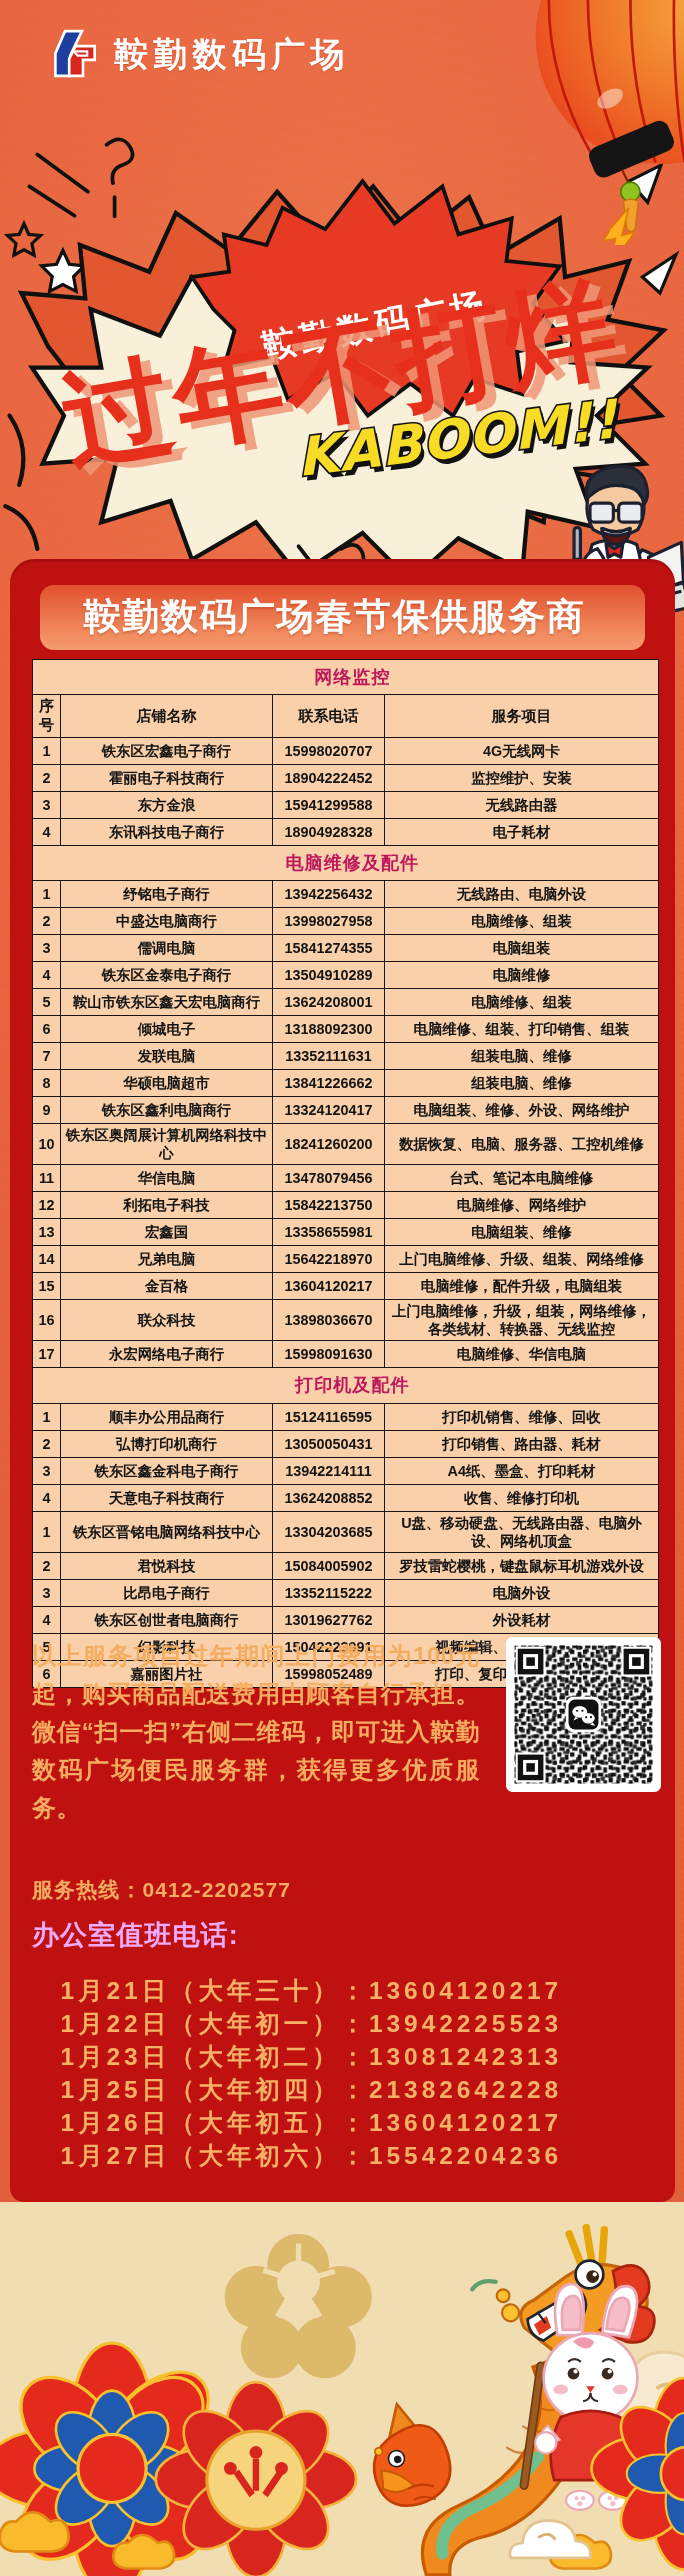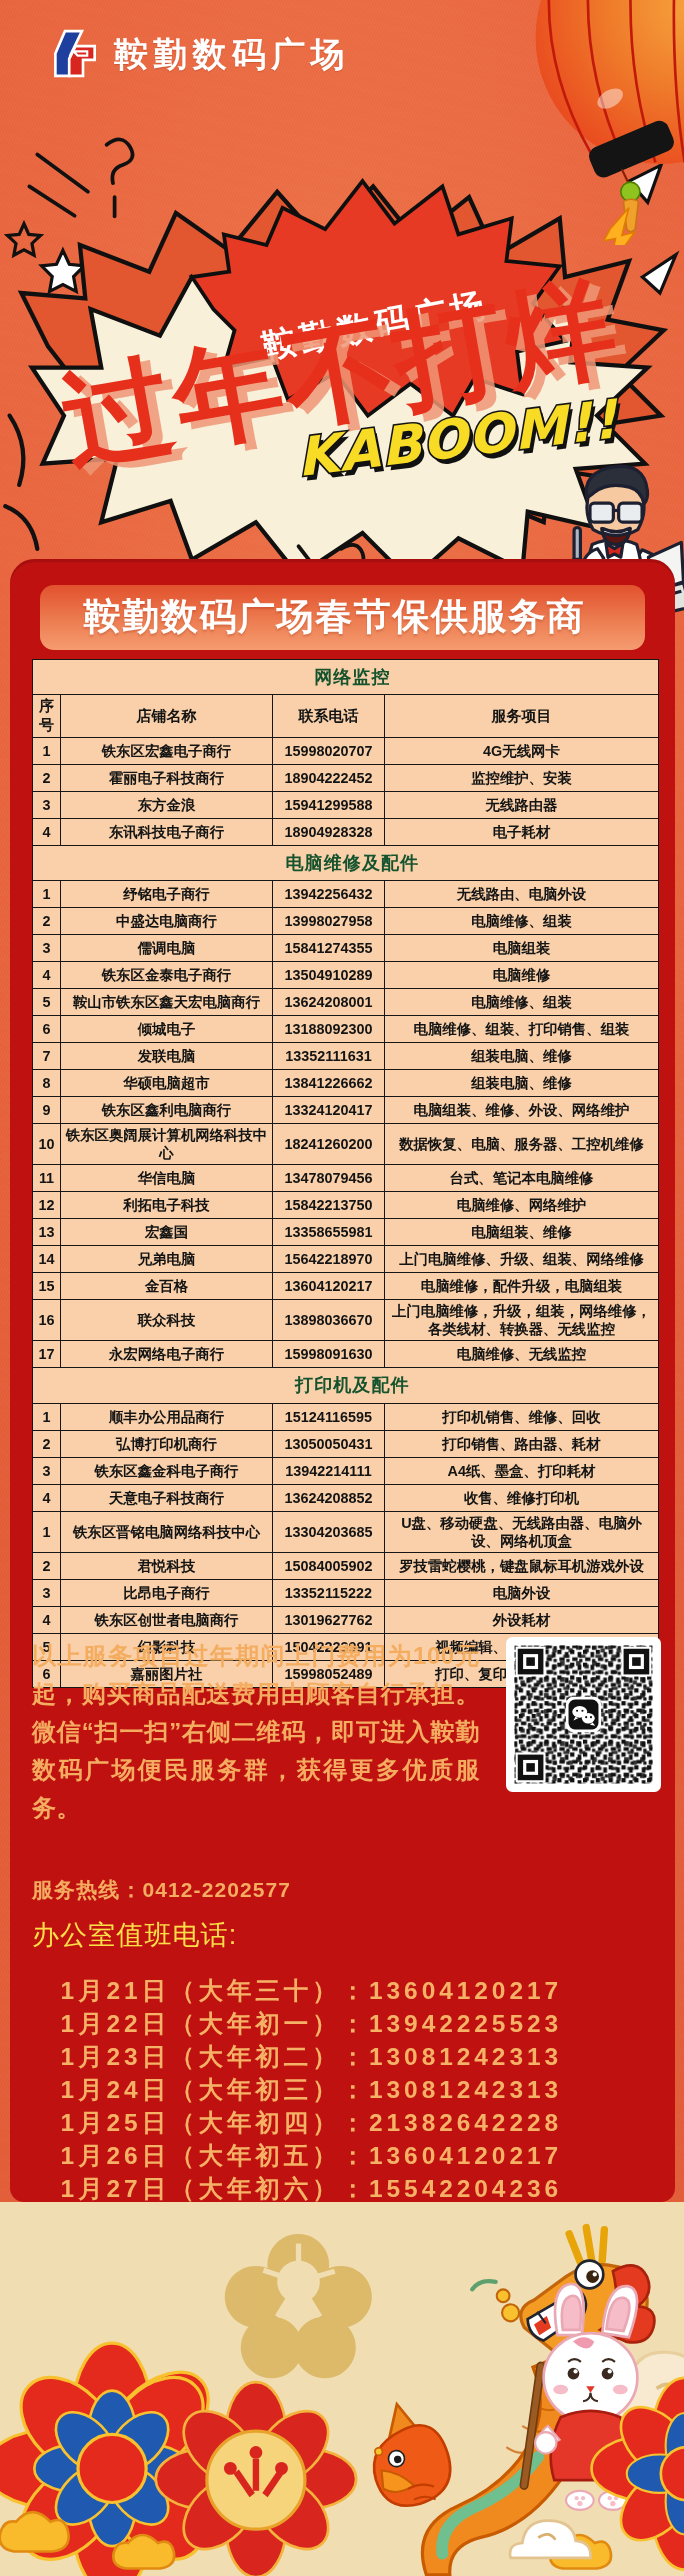--- a/index.html
+++ b/index.html
@@ -50,35 +50,35 @@
     display:flex;align-items:center;}
   .banner-title{color:#fff;font-weight:700;font-size:37px;letter-spacing:1.6px;padding-left:44px;
     text-shadow:0 1.6px 2.1px rgba(140,30,0,.25);}
 
   
   .svc-table{position:absolute;left:22.4px;top:100px;width:625px;border-collapse:collapse;
     table-layout:fixed;background:#f9d0a9;}
   .svc-table td,.svc-table th{border:1.6px solid #161616;color:#141414;
     font-weight:700;text-align:center;vertical-align:middle;padding:2.1px 4.3px;
     font-size:14.4px;line-height:1.25;}
-  .svc-table .sec-title{color:#14532d;font-size:18px;height:30px;letter-spacing:1.1px;padding-left:18px;}
+  .svc-table .sec-title{color:#be185d;font-size:18px;height:30px;letter-spacing:1.1px;padding-left:18px;}
   .svc-table .hdr{height:27px;font-size:15px;}
   .svc-table .r{height:27px;}
   .col-no{width:28px;}
   .col-shop{width:212px;}
   .col-phone{width:112px;}
   .col-svc{width:274px;}
 
   
   .notice-row{position:absolute;left:22.4px;top:1078px;width:629px;display:flex;gap:26px;}
   .notice-text{width:456px;color:#f4ad60;font-weight:700;font-size:24px;line-height:38px;
     text-align:justify;letter-spacing:0.5px;}
   .qr{flex:0 0 155px;}
   .hotline{position:absolute;left:22.4px;top:1317px;color:#f4ad60;font-weight:700;font-size:21px;letter-spacing:1.1px;}
-  .duty-label{position:absolute;left:22.4px;top:1358px;color:#fde047;font-weight:400;font-size:27px;letter-spacing:1.1px;}
+  .duty-label{position:absolute;left:22.4px;top:1358px;color:#f0abfc;font-weight:700;font-size:27px;letter-spacing:1.1px;}
   .duty-list{position:absolute;left:35px;top:1399px;margin:16px;padding:0;list-style:none;}
   .duty-list li{color:#f5b266;font-weight:700;font-size:24.5px;line-height:33px;letter-spacing:.16em;
     font-family:"Liberation Sans","DejaVu Sans",sans-serif;}
 
   
   .scene{position:absolute;left:0;top:2202px;}
 </style>
 </head>
 <body>
 
@@ -345,21 +345,21 @@
         <tr class="r">
           <td>16</td>
           <td>联众科技</td>
           <td>13898036670</td>
           <td>上门电脑维修，升级，组装，网络维修，各类线材、转换器、无线监控</td>
         </tr>
         <tr class="r">
           <td>17</td>
           <td>永宏网络电子商行</td>
           <td>15998091630</td>
-          <td>电脑维修、无线监控</td>
+          <td>电脑维修、华信电脑</td>
         </tr>
         <tr>
           <td colspan="4" class="sec-title">打印机及配件</td>
         </tr>
         <tr class="r">
           <td>1</td>
           <td>顺丰办公用品商行</td>
           <td>15124116595</td>
           <td>打印机销售、维修、回收</td>
         </tr>
@@ -473,21 +473,20 @@
   </div>
 
   <div class="hotline">
     <span>服务热线：</span><span>0412-2202577</span>
   </div>
   <div class="duty-label">办公室值班电话:</div>
   <ul class="duty-list">
       <li>1月21日（大年三十）：13604120217</li>
       <li>1月22日（大年初一）：13942225523</li>
       <li>1月23日（大年初二）：13081242313</li>
-      <li>1月24日（大年初三）：13081242313</li>
       <li>1月25日（大年初四）：21382642228</li>
       <li>1月26日（大年初五）：13604120217</li>
       <li>1月27日（大年初六）：15542204236</li>
     </ul>
 </div>
 
 <div class="scene">
   <svg width="685" height="374" viewBox="0 0 1285 702">
 
     <g fill="#d9b45e" opacity=".85">

